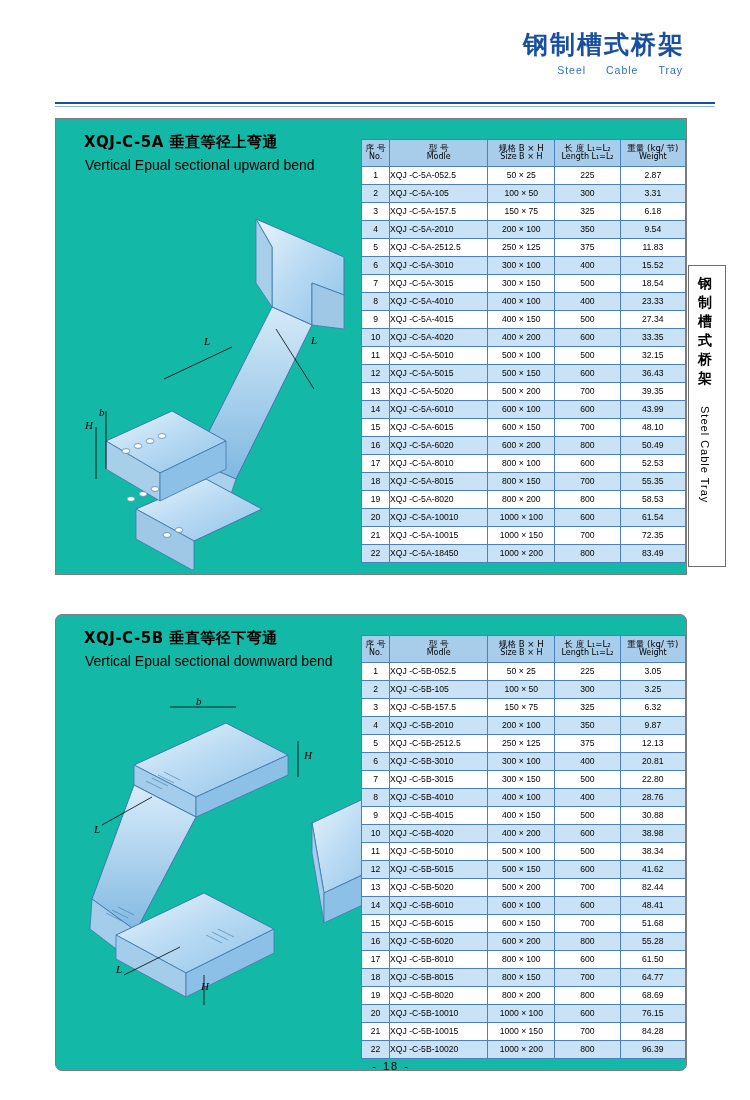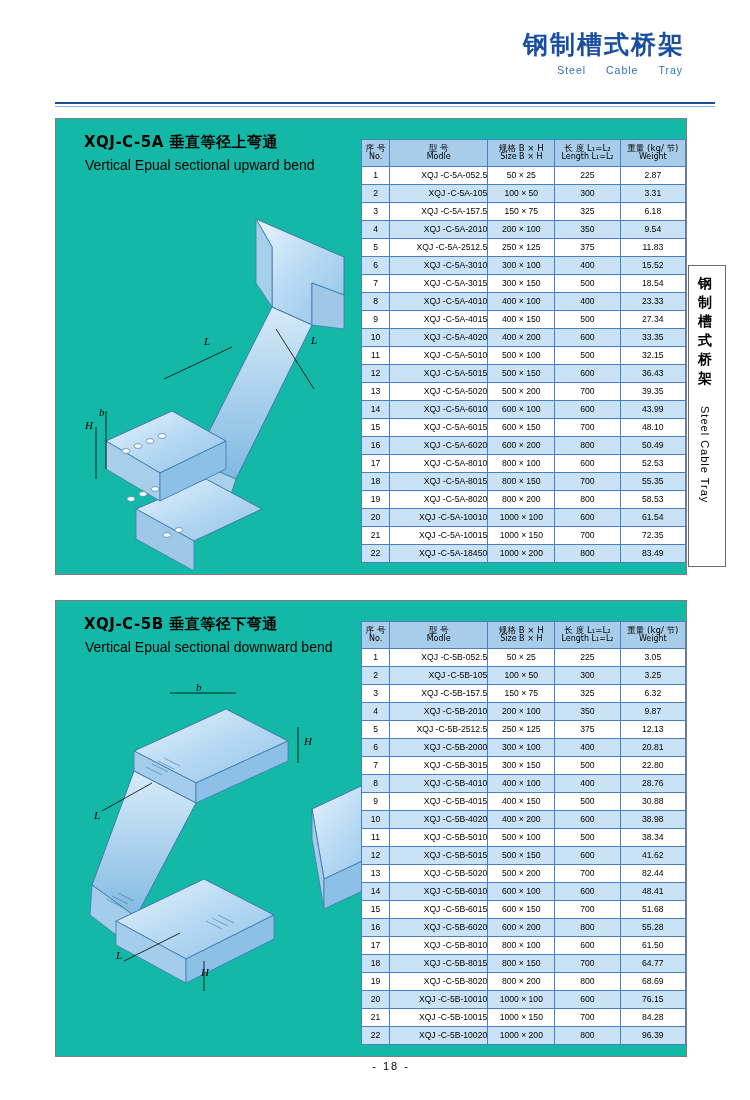--- a/index.html
+++ b/index.html
@@ -41,21 +41,21 @@
   }
   .sidetab .en{
     position:absolute;left:10px;top:140px;
     font-size:11px;color:#000;
     writing-mode:vertical-rl;letter-spacing:1px;white-space:nowrap;
   }
 
   
   .panel{position:absolute;border:1px solid #7d7d7d;background:#14b8a6;}
   #panel-a{left:55px;top:118px;width:630px;height:455px;}
-  #panel-b{left:55px;top:600px;width:630px;height:455px;}
+  #panel-b{left:55px;top:614px;width:630px;height:455px;border-radius:7px;}
 
   .panel-title-cn{
     position:absolute;left:28px;top:14px;
     font-family:"DejaVu Sans","Liberation Sans",sans-serif;
     font-size:15px;font-weight:bold;color:#000;letter-spacing:0.5px;
   }
   .panel-title-en{
     position:absolute;left:29px;top:38px;
     font-size:14px;color:#000;
   }
@@ -72,21 +72,21 @@
   }
   table.spec thead th{
     background:#a8cdea;font-weight:normal;height:26px;
     font-family:"DejaVu Sans","Liberation Sans",sans-serif;
     font-size:8.4px;
   }
   table.spec thead th .cnh{display:block;font-size:8.6px;}
   table.spec thead th .enh{display:block;font-size:8px;}
   table.spec tbody tr.alt td{background:#c9e2f5;}
   table.spec tbody tr.plain td{background:#ffffff;}
-  table.spec td.model{text-align:right;font-size:8.6px;}
+  table.spec td.model{text-align:left;font-size:8.6px;}
   .c-no{width:30px;}
   .c-model{width:112px;}
   .c-size{width:76px;}
   .c-len{width:72px;}
   .c-weight{width:72px;}
 
   
   .draw{position:absolute;}
   .lbl{position:absolute;font-family:"Liberation Serif",serif;font-style:italic;font-size:11px;color:#000;}
 
@@ -465,21 +465,21 @@
           </tr>
           <tr class="plain">
             <td class="c-no">5</td>
             <td class="c-model model">XQJ -C-5B-2512.5</td>
             <td class="c-size">250 × 125</td>
             <td class="c-len">375</td>
             <td class="c-weight">12.13</td>
           </tr>
           <tr class="alt">
             <td class="c-no">6</td>
-            <td class="c-model model">XQJ -C-5B-2000</td>
+            <td class="c-model model">XQJ -C-5B-3010</td>
             <td class="c-size">300 × 100</td>
             <td class="c-len">400</td>
             <td class="c-weight">20.81</td>
           </tr>
           <tr class="plain">
             <td class="c-no">7</td>
             <td class="c-model model">XQJ -C-5B-3015</td>
             <td class="c-size">300 × 150</td>
             <td class="c-len">500</td>
             <td class="c-weight">22.80</td>

